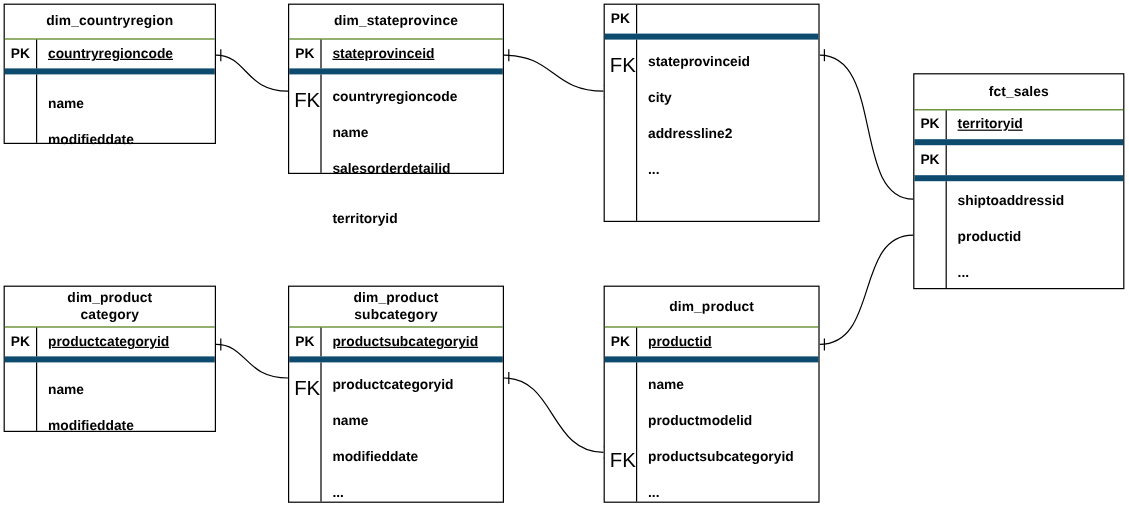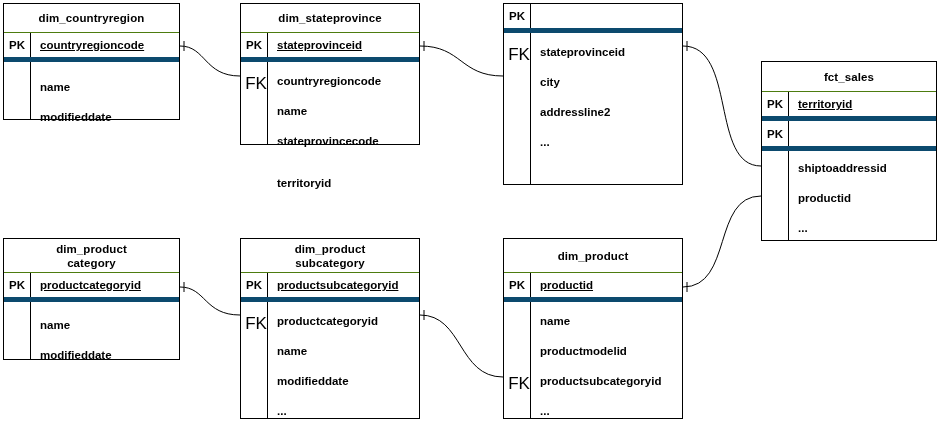--- a/index.html
+++ b/index.html
@@ -196,21 +196,21 @@
         <div class="kcol">PK</div>
         <div class="kname">stateprovinceid</div>
       </div>
       <div class="ent-body">
         <div class="body-kcol">
           <div class="fk" style="top: 12px;">FK</div>
         </div>
         <div class="body-fields">
           <div class="field" style="top: 12px;">countryregioncode</div>
           <div class="field" style="top: 42px;">name</div>
-          <div class="field" style="top: 72px;">stateprovincecode</div>
+          <div class="field" style="top: 72px;">salesorderdetailid</div>
           <div class="field" style="top: 114px;">territoryid</div>
         </div>
       </div>
     </div>
     <div class="entity flexcol" style="left: 503px; top: 3px; width: 180px; height: 182px;">
       <div class="key-row" style="height: 29px; flex: 0 0 29px;">
         <div class="kcol">PK</div>
       </div>
       <div class="ent-body">
         <div class="body-kcol">

